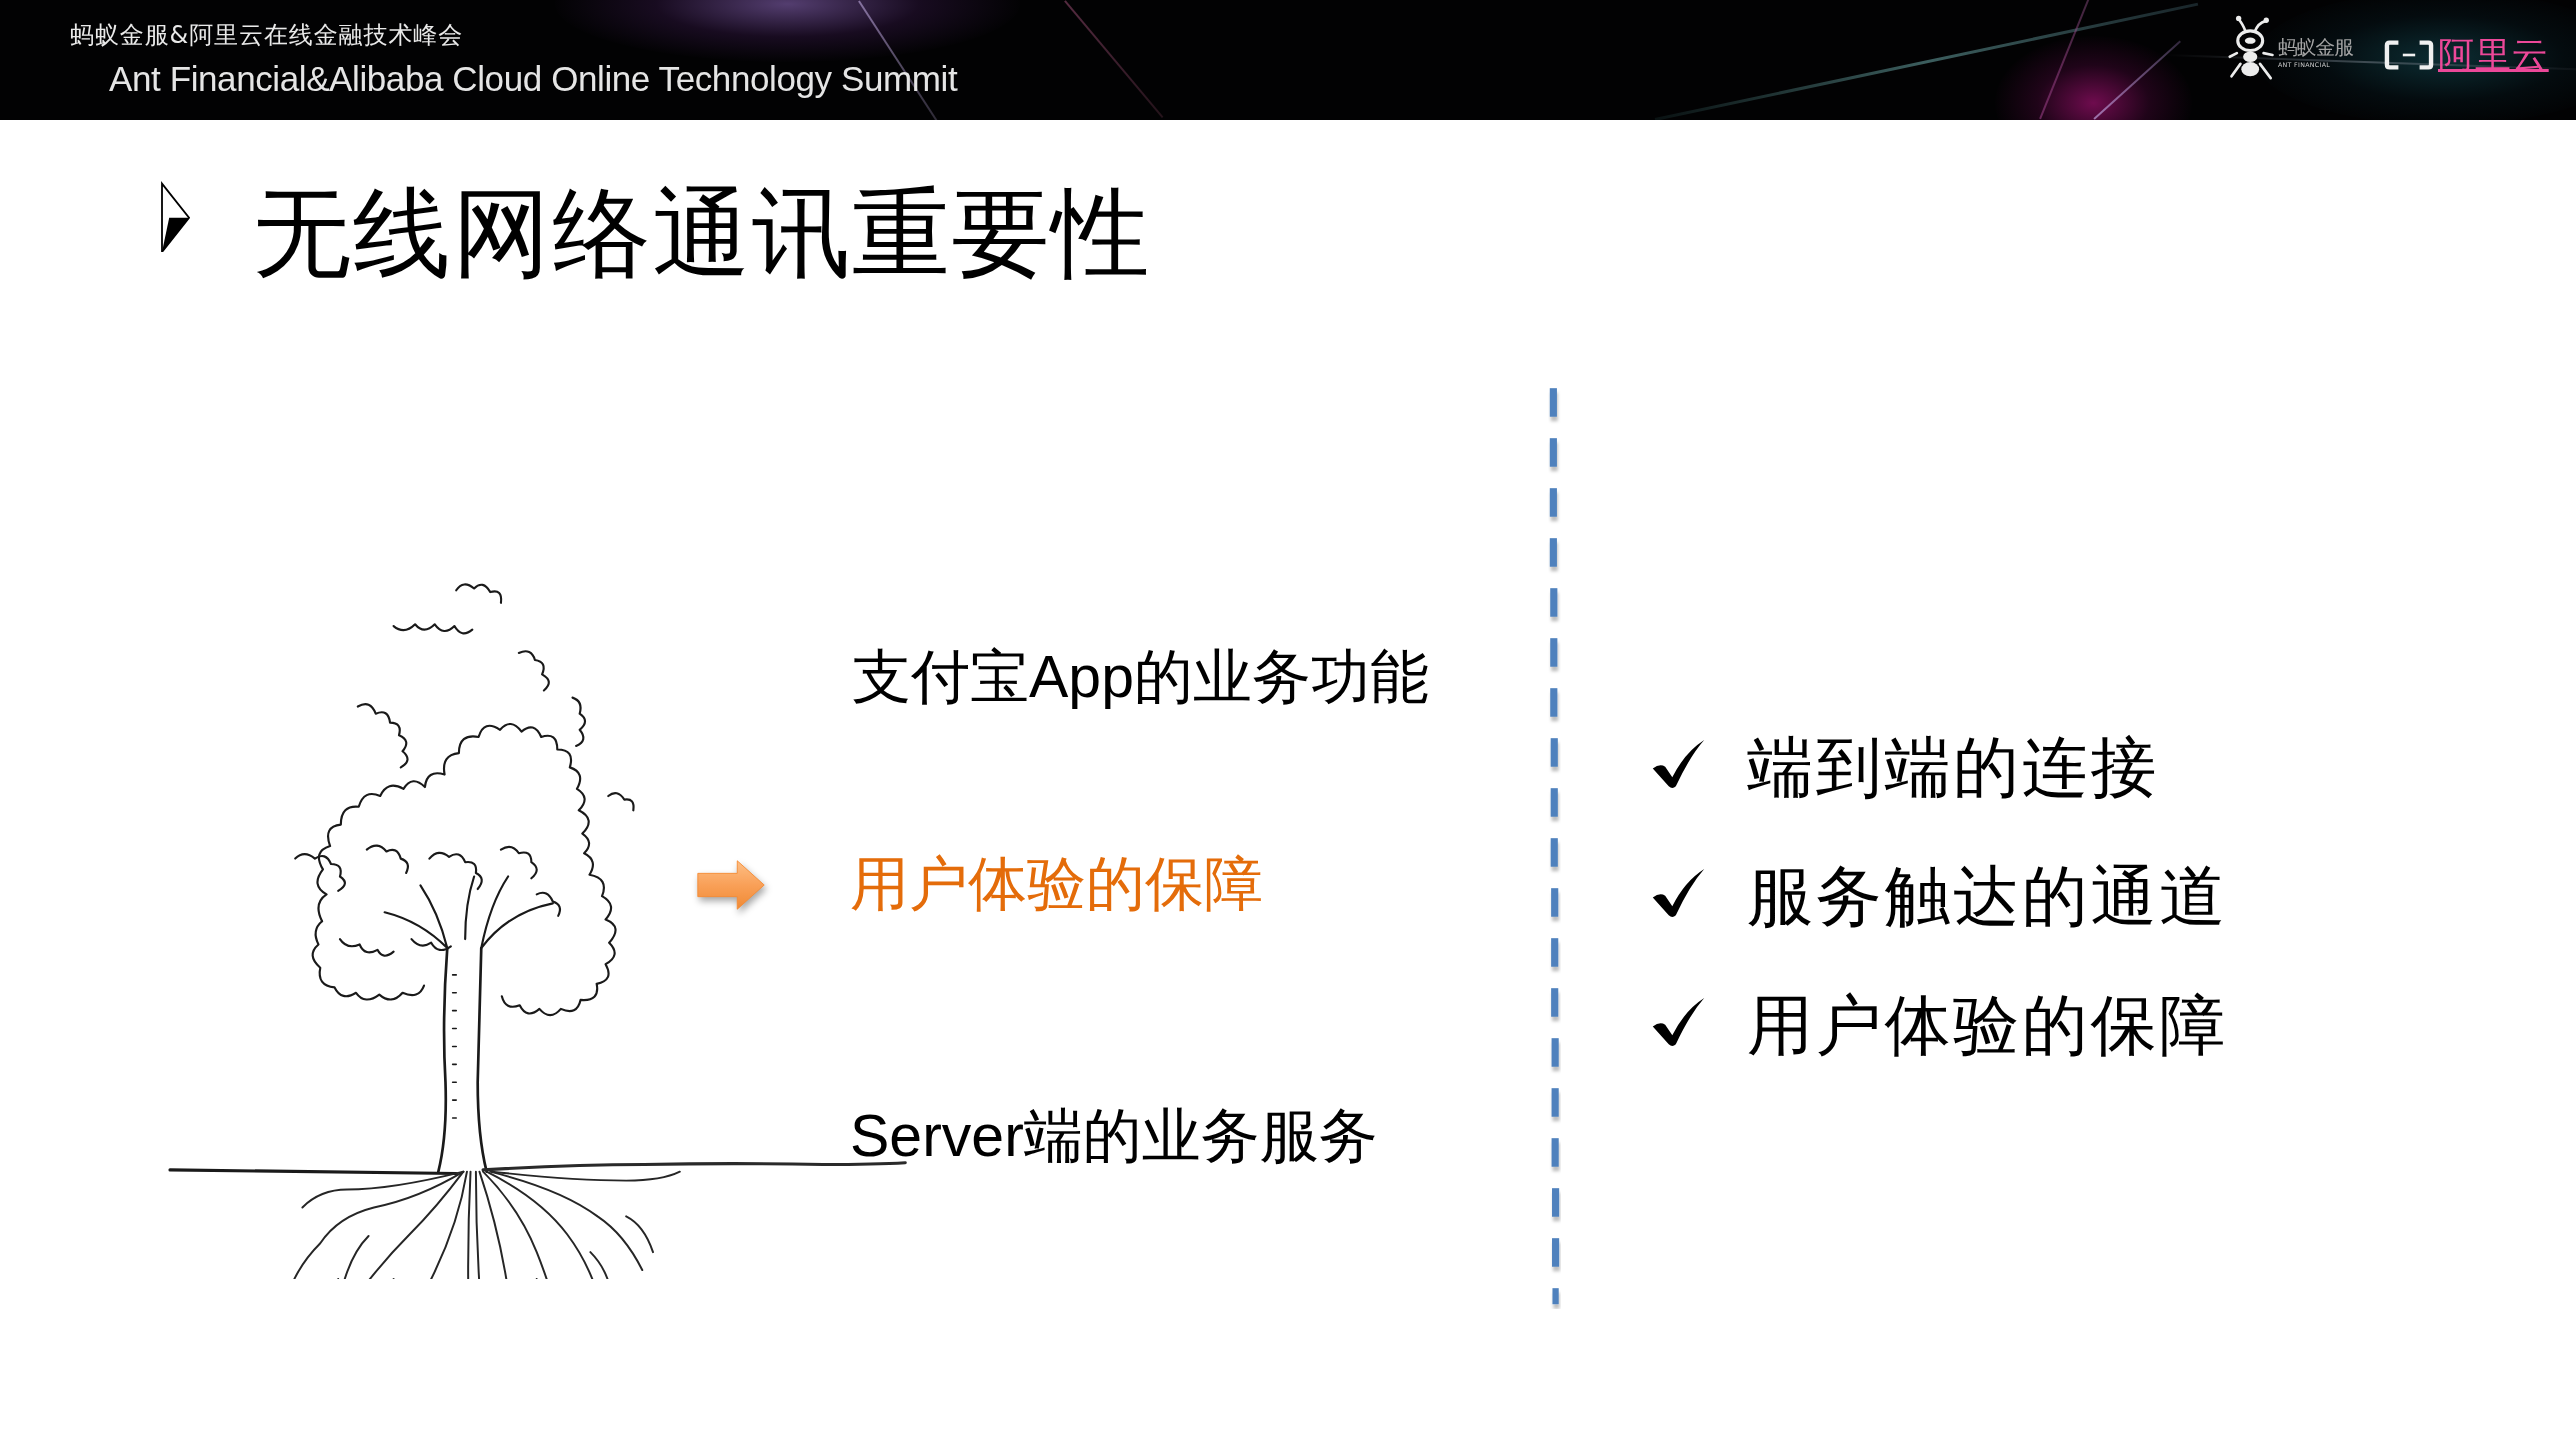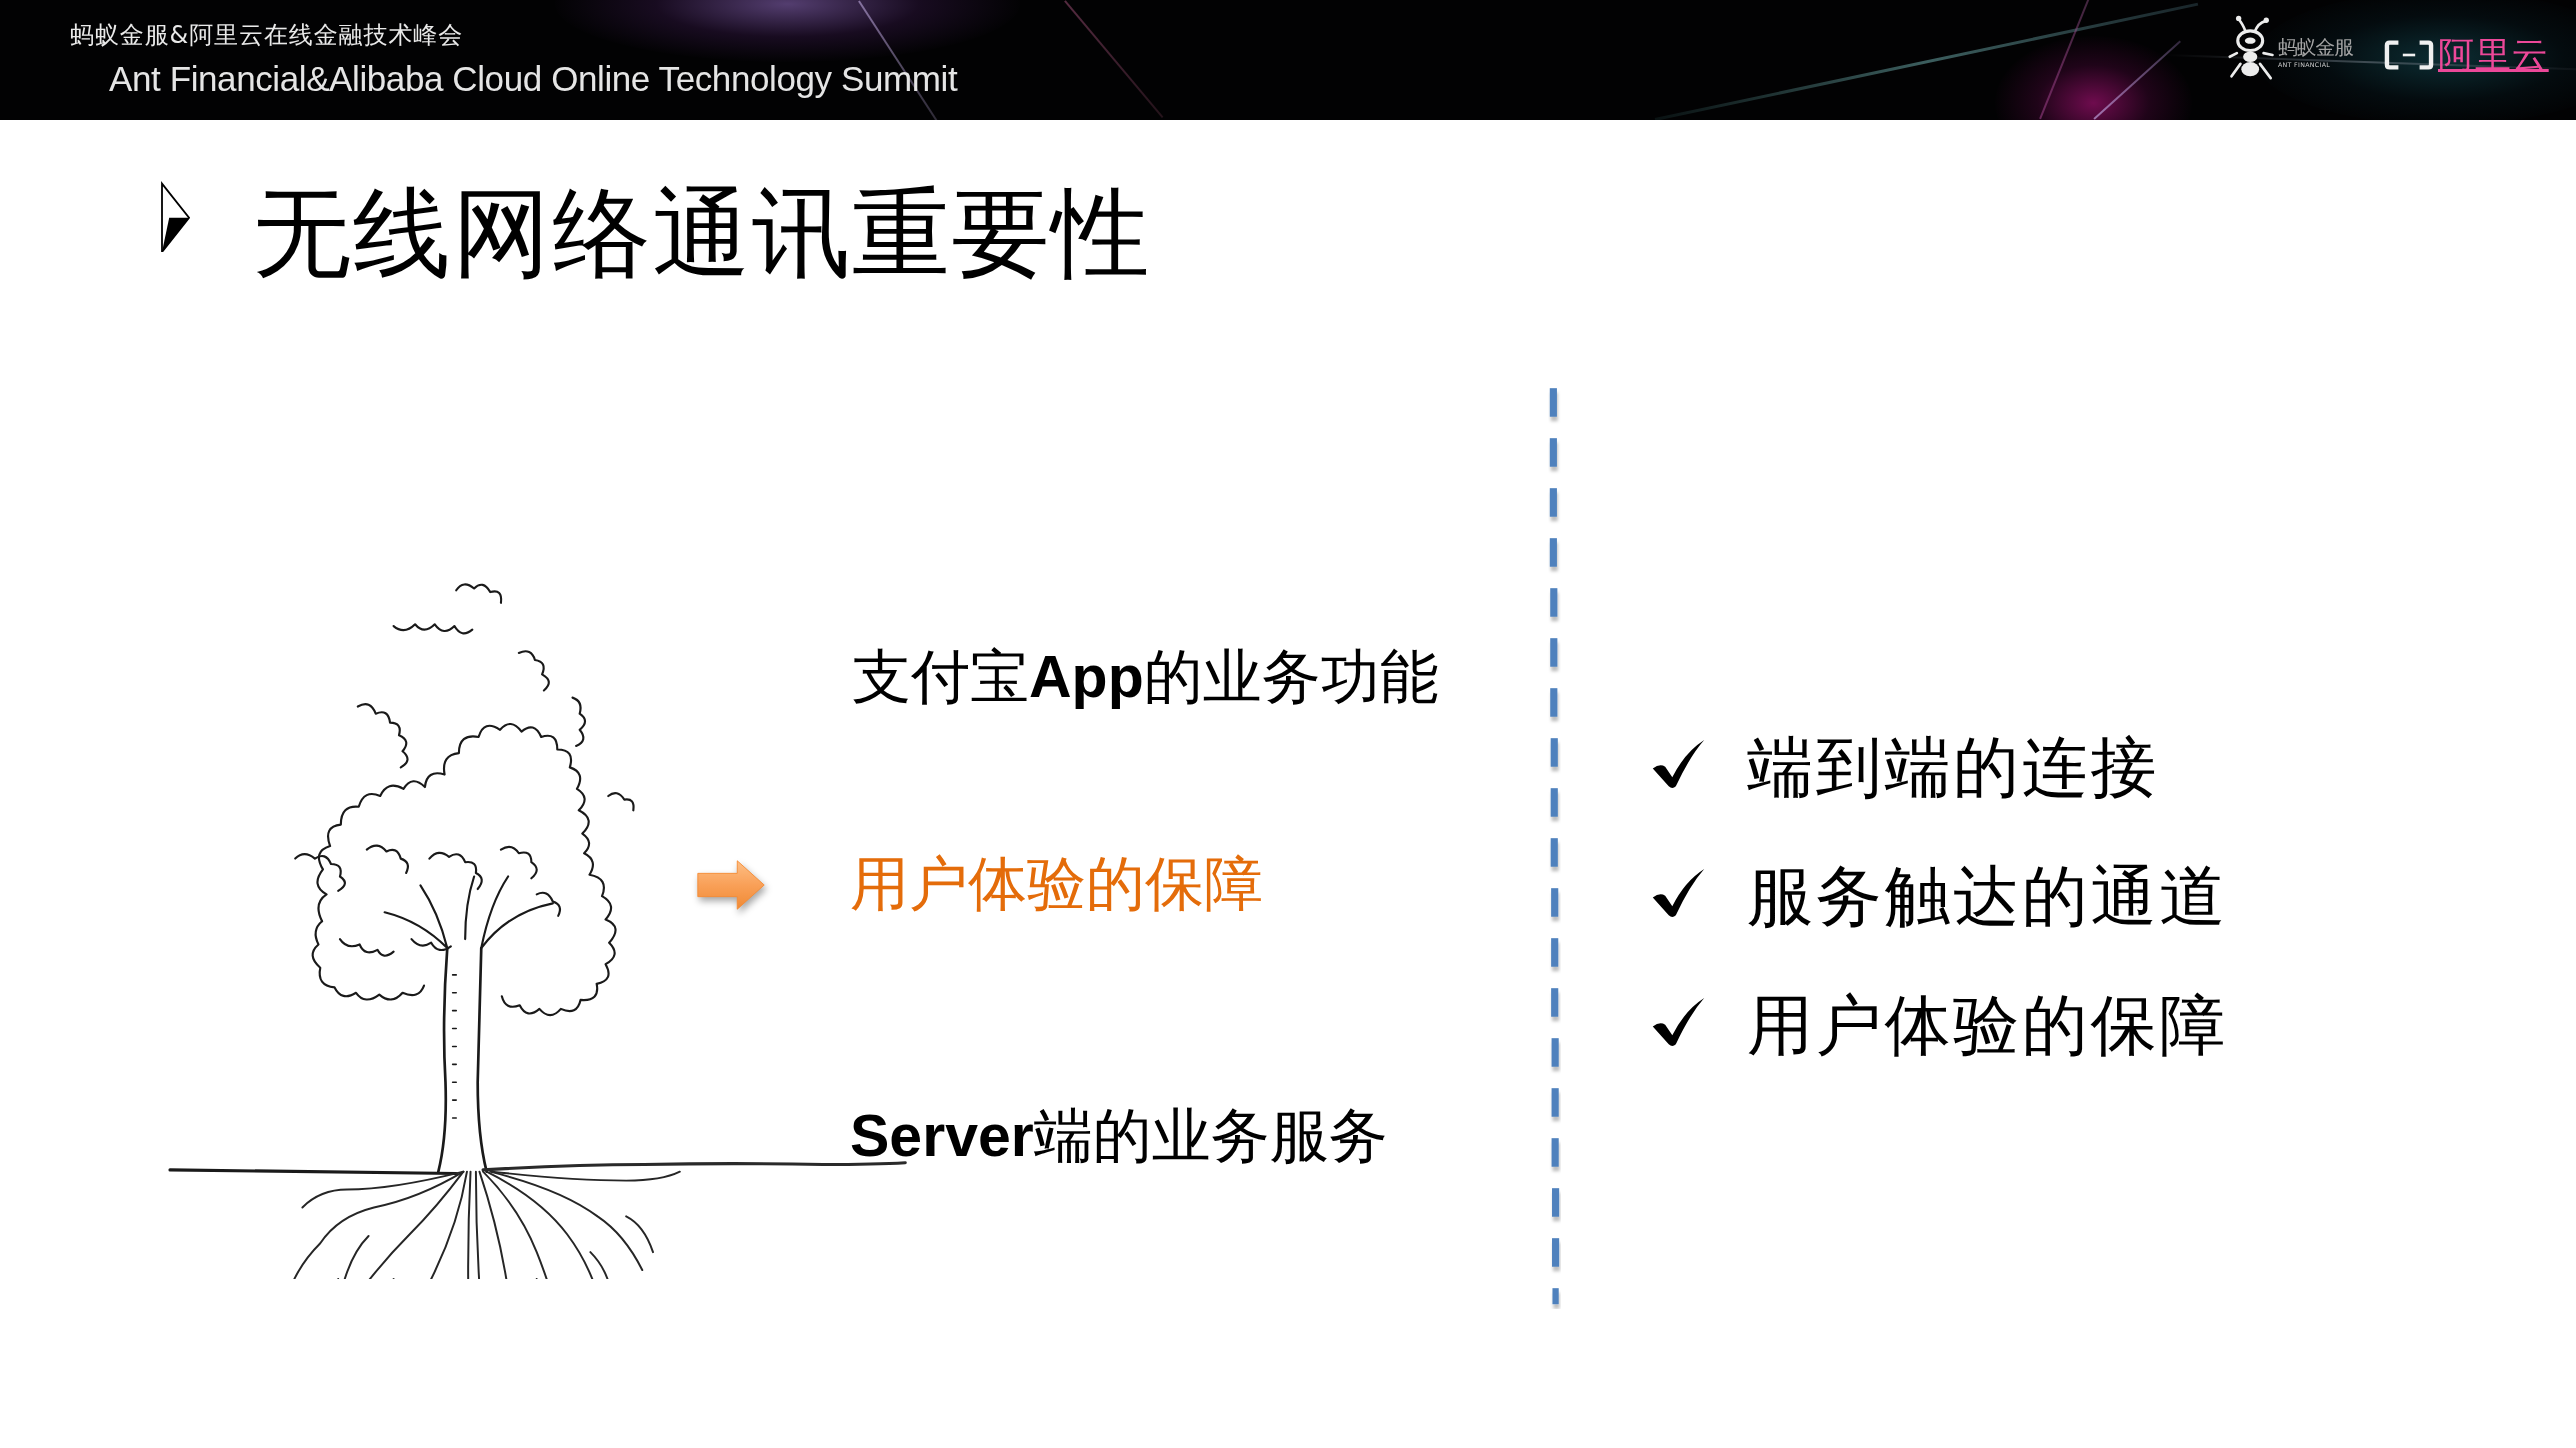--- a/index.html
+++ b/index.html
@@ -159,21 +159,20 @@
     
     .label {
       position: absolute;
       font-size: 59px;
       line-height: 72px;
       white-space: nowrap;
       font-family: "DejaVu Serif", "Liberation Serif", serif;
     }
     .label .latin {
       font-family: "Liberation Sans", "DejaVu Sans", sans-serif;
-      font-weight: bold;
     }
     .label-top { left: 852px; top: 641px; color: #000; }
     .label-mid { left: 850px; top: 848px; color: #e46c0a; }
     .label-bot { left: 850px; top: 1100px; color: #000; }
 
     .orange-arrow {
       position: absolute;
       left: 696px; top: 859px;
       width: 70px; height: 52px;
       filter: drop-shadow(2.7px 4.5px 3.6px rgba(0,0,0,0.35));

